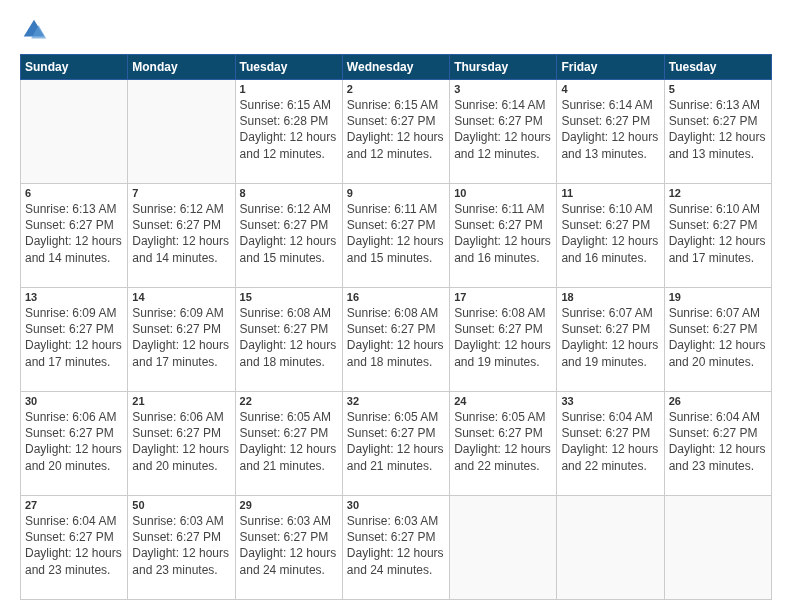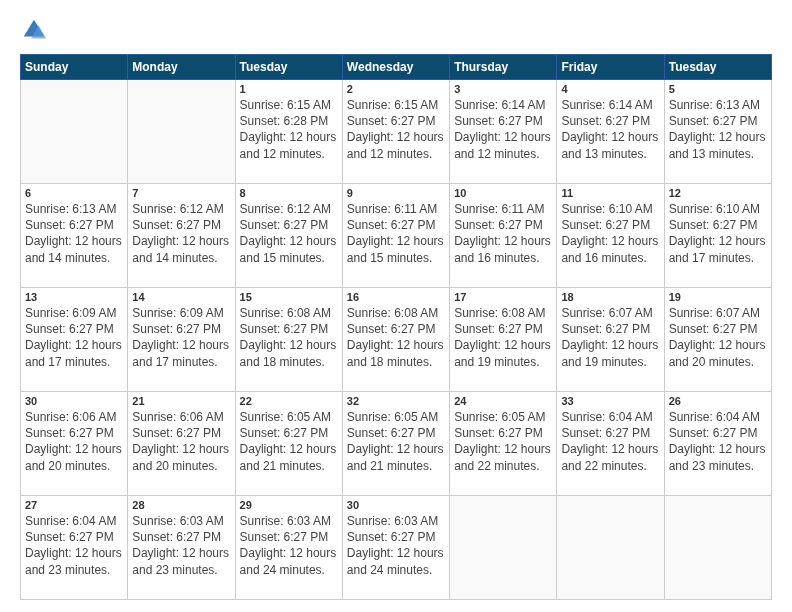--- a/index.html
+++ b/index.html
@@ -303,21 +303,21 @@
           </td>
         </tr>
         <tr>
           <td>
             <span class="day-num">27</span>
             <div class="day-info" style="white-space: pre-line;">Sunrise: 6:04 AM
 Sunset: 6:27 PM
 Daylight: 12 hours and 23 minutes.</div>
           </td>
           <td>
-            <span class="day-num">28</span>
+            <span class="day-num">50</span>
             <div class="day-info" style="white-space: pre-line;">Sunrise: 6:03 AM
 Sunset: 6:27 PM
 Daylight: 12 hours and 23 minutes.</div>
           </td>
           <td>
             <span class="day-num">29</span>
             <div class="day-info" style="white-space: pre-line;">Sunrise: 6:03 AM
 Sunset: 6:27 PM
 Daylight: 12 hours and 24 minutes.</div>
           </td>

